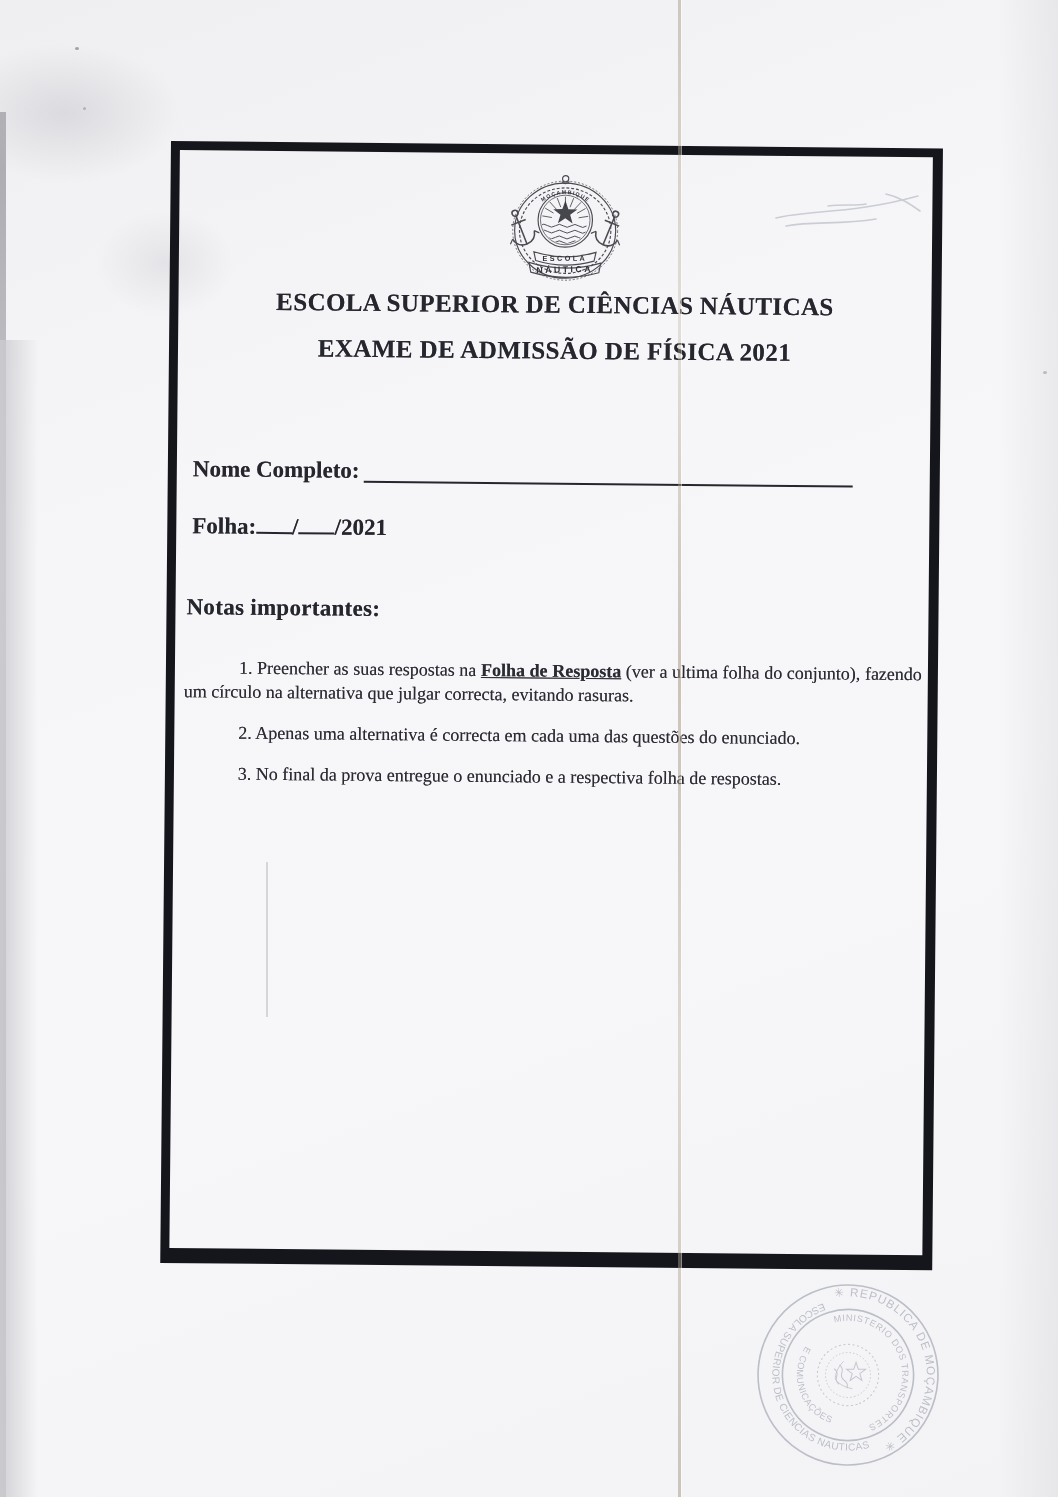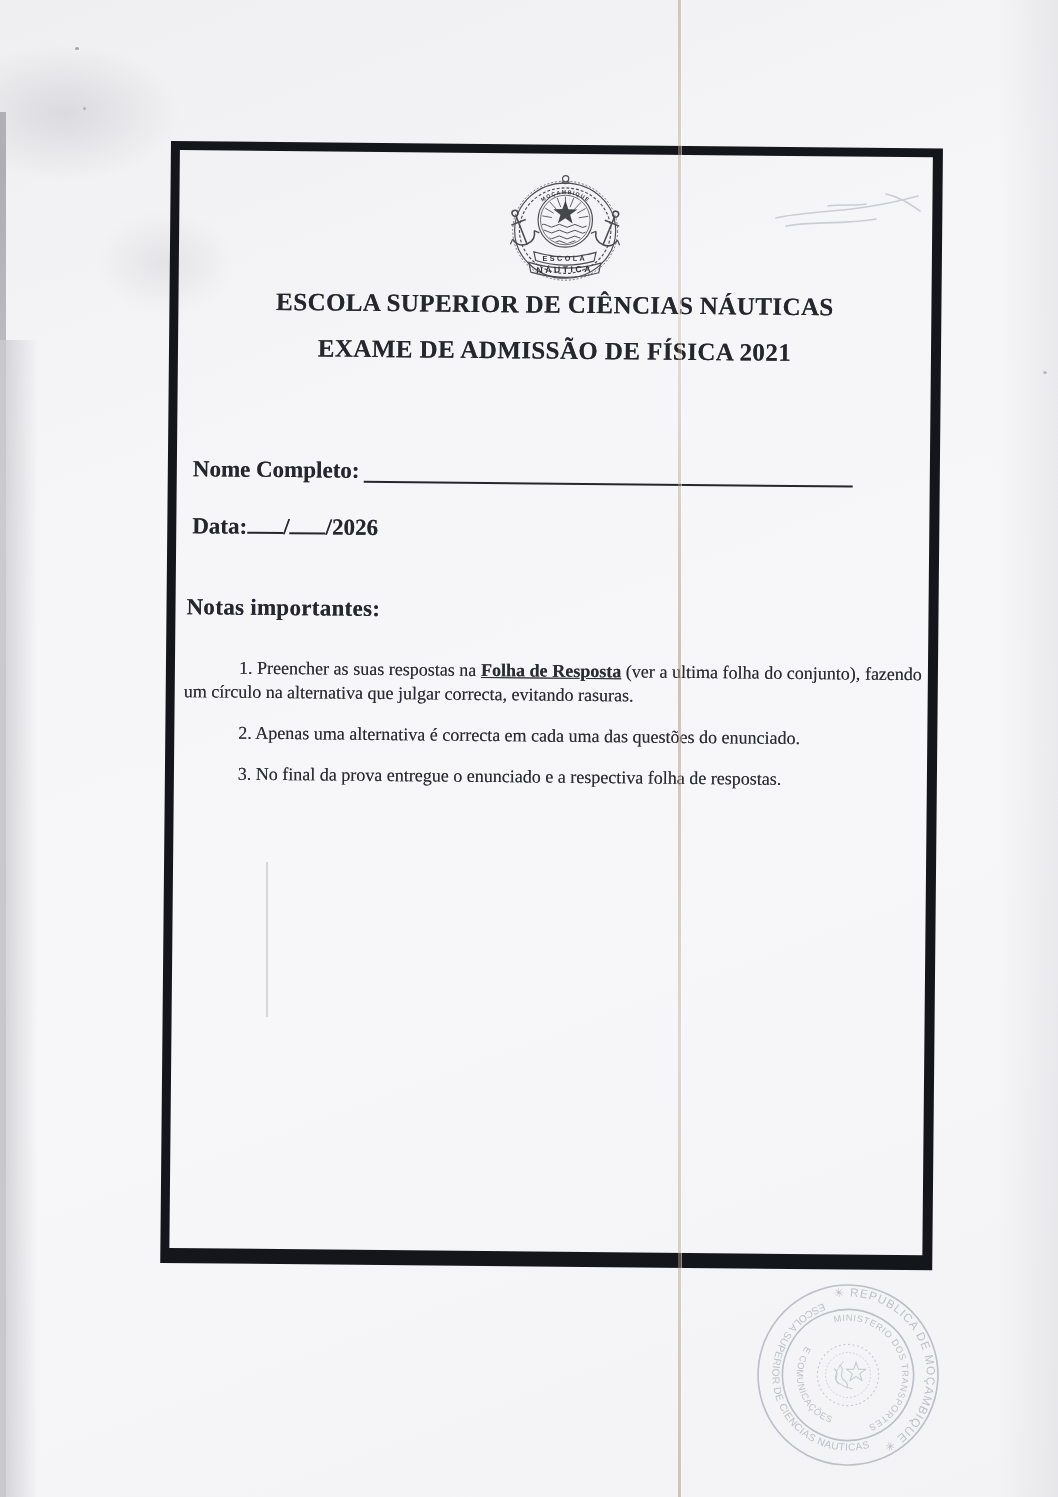--- a/index.html
+++ b/index.html
@@ -157,21 +157,21 @@
 
     <div class="title l1 doc-text">ESCOLA SUPERIOR DE CIÊNCIAS NÁUTICAS</div>
     <div class="title l2 doc-text">EXAME DE ADMISSÃO DE FÍSICA 2021</div>
 
     <div class="name-row doc-text">
       <span>Nome Completo:</span>
       <span class="name-line"></span>
     </div>
 
     <div class="date-row doc-text">
-      <span>Data:</span><span class="date-blank"></span><span>/</span><span class="date-blank"></span><span>/2026</span>
+      <span>Folha:</span><span class="date-blank"></span><span>/</span><span class="date-blank"></span><span>/2021</span>
     </div>
 
     <div class="notes-heading doc-text">Notas importantes:</div>
 
     <div class="notes doc-text">
       <p class="note justify">
         <span>1.</span><span> Preencher as suas respostas na </span><span class="hl">Folha de Resposta</span><span> (ver a ultima folha do conjunto), fazendo um círculo na alternativa que julgar correcta, evitando rasuras.</span>
       </p>
       <p class="note">
         <span>2.</span><span> Apenas uma alternativa é correcta em cada uma das questões do enunciado.</span>

